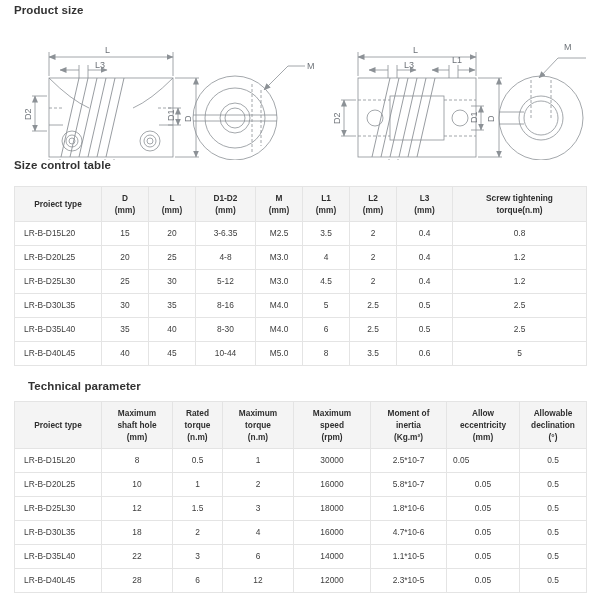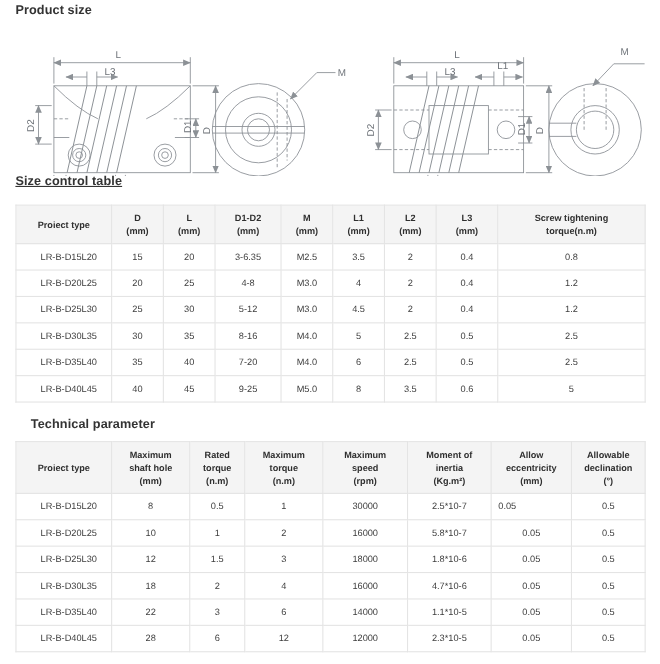--- a/index.html
+++ b/index.html
@@ -23,21 +23,21 @@
   }
 
   
   .section-title {
     font-size: 11.5px;
     font-weight: bold;
     color: #333333;
     letter-spacing: 0.1px;
   }
   #product-size-title { position: absolute; left: 14px; top: 4px; }
-  #size-table-title   { position: absolute; left: 14px; top: 159px; text-decoration: underline; }
+  #size-table-title   { position: absolute; left: 14px; top: 159px; }
   #tech-param-title   { position: absolute; left: 28px; top: 380px; }
 
   
   .drawings {
     position: absolute;
     left: 0;
     top: 20px;
     width: 600px;
     height: 140px;
   }
@@ -76,21 +76,21 @@
     padding-right: 2px;
   }
   .spec-table tbody td {
     text-align: center;
     height: 23px;
     line-height: 23px;
     font-size: 8.4px;
     color: #3d3d3d;
   }
   .spec-table tbody td.cell-left {
-    text-align: center;
+    text-align: left;
     padding-left: 9px;
   }
   .spec-table tbody td.cell-pad-left {
     text-align: left;
     padding-left: 6px;
   }
   .hdr-line { display: block; white-space: nowrap; }
 </style>
 </head>
 <body>
@@ -396,32 +396,32 @@
         <td>M4.0</td>
         <td>5</td>
         <td>2.5</td>
         <td>0.5</td>
         <td>2.5</td>
       </tr>
       <tr>
         <td class="cell-left">LR-B-D35L40</td>
         <td>35</td>
         <td>40</td>
-        <td>7-20</td>
+        <td>8-30</td>
         <td>M4.0</td>
         <td>6</td>
         <td>2.5</td>
         <td>0.5</td>
         <td>2.5</td>
       </tr>
       <tr>
         <td class="cell-left">LR-B-D40L45</td>
         <td>40</td>
         <td>45</td>
-        <td>9-25</td>
+        <td>10-44</td>
         <td>M5.0</td>
         <td>8</td>
         <td>3.5</td>
         <td>0.6</td>
         <td>5</td>
       </tr>
     </tbody>
   </table>
 
   <div class="section-title" id="tech-param-title">Technical parameter</div>

